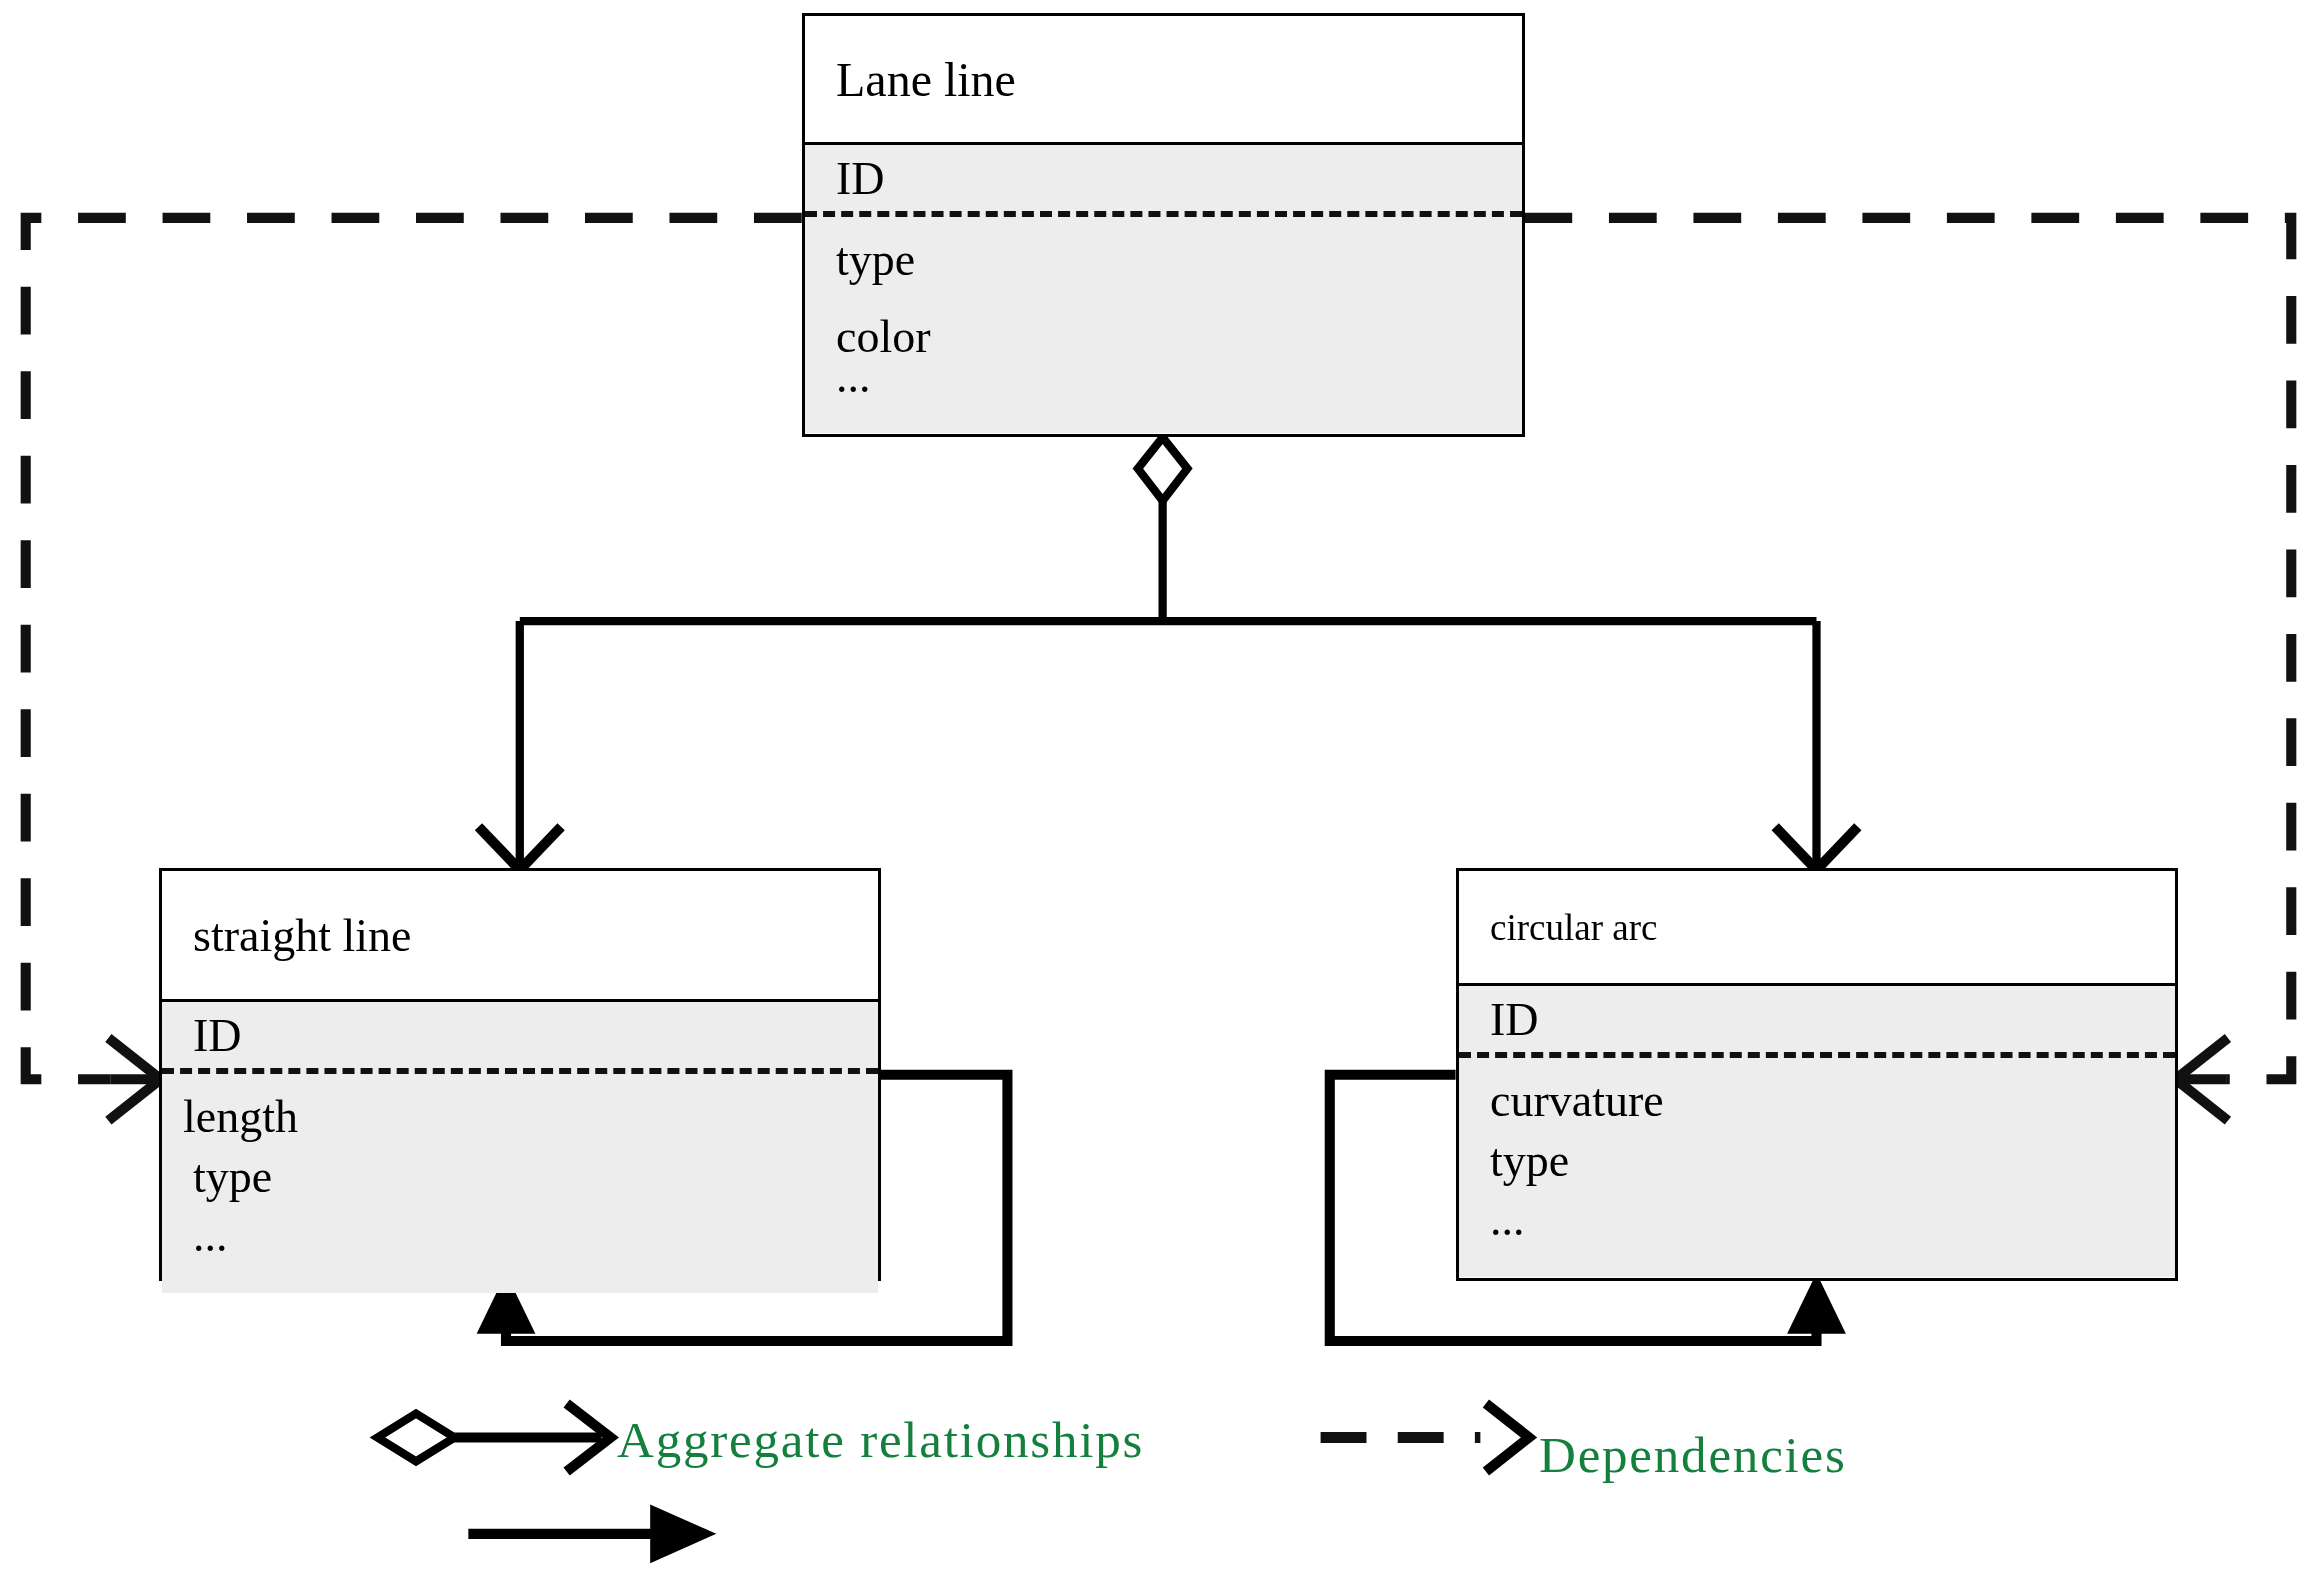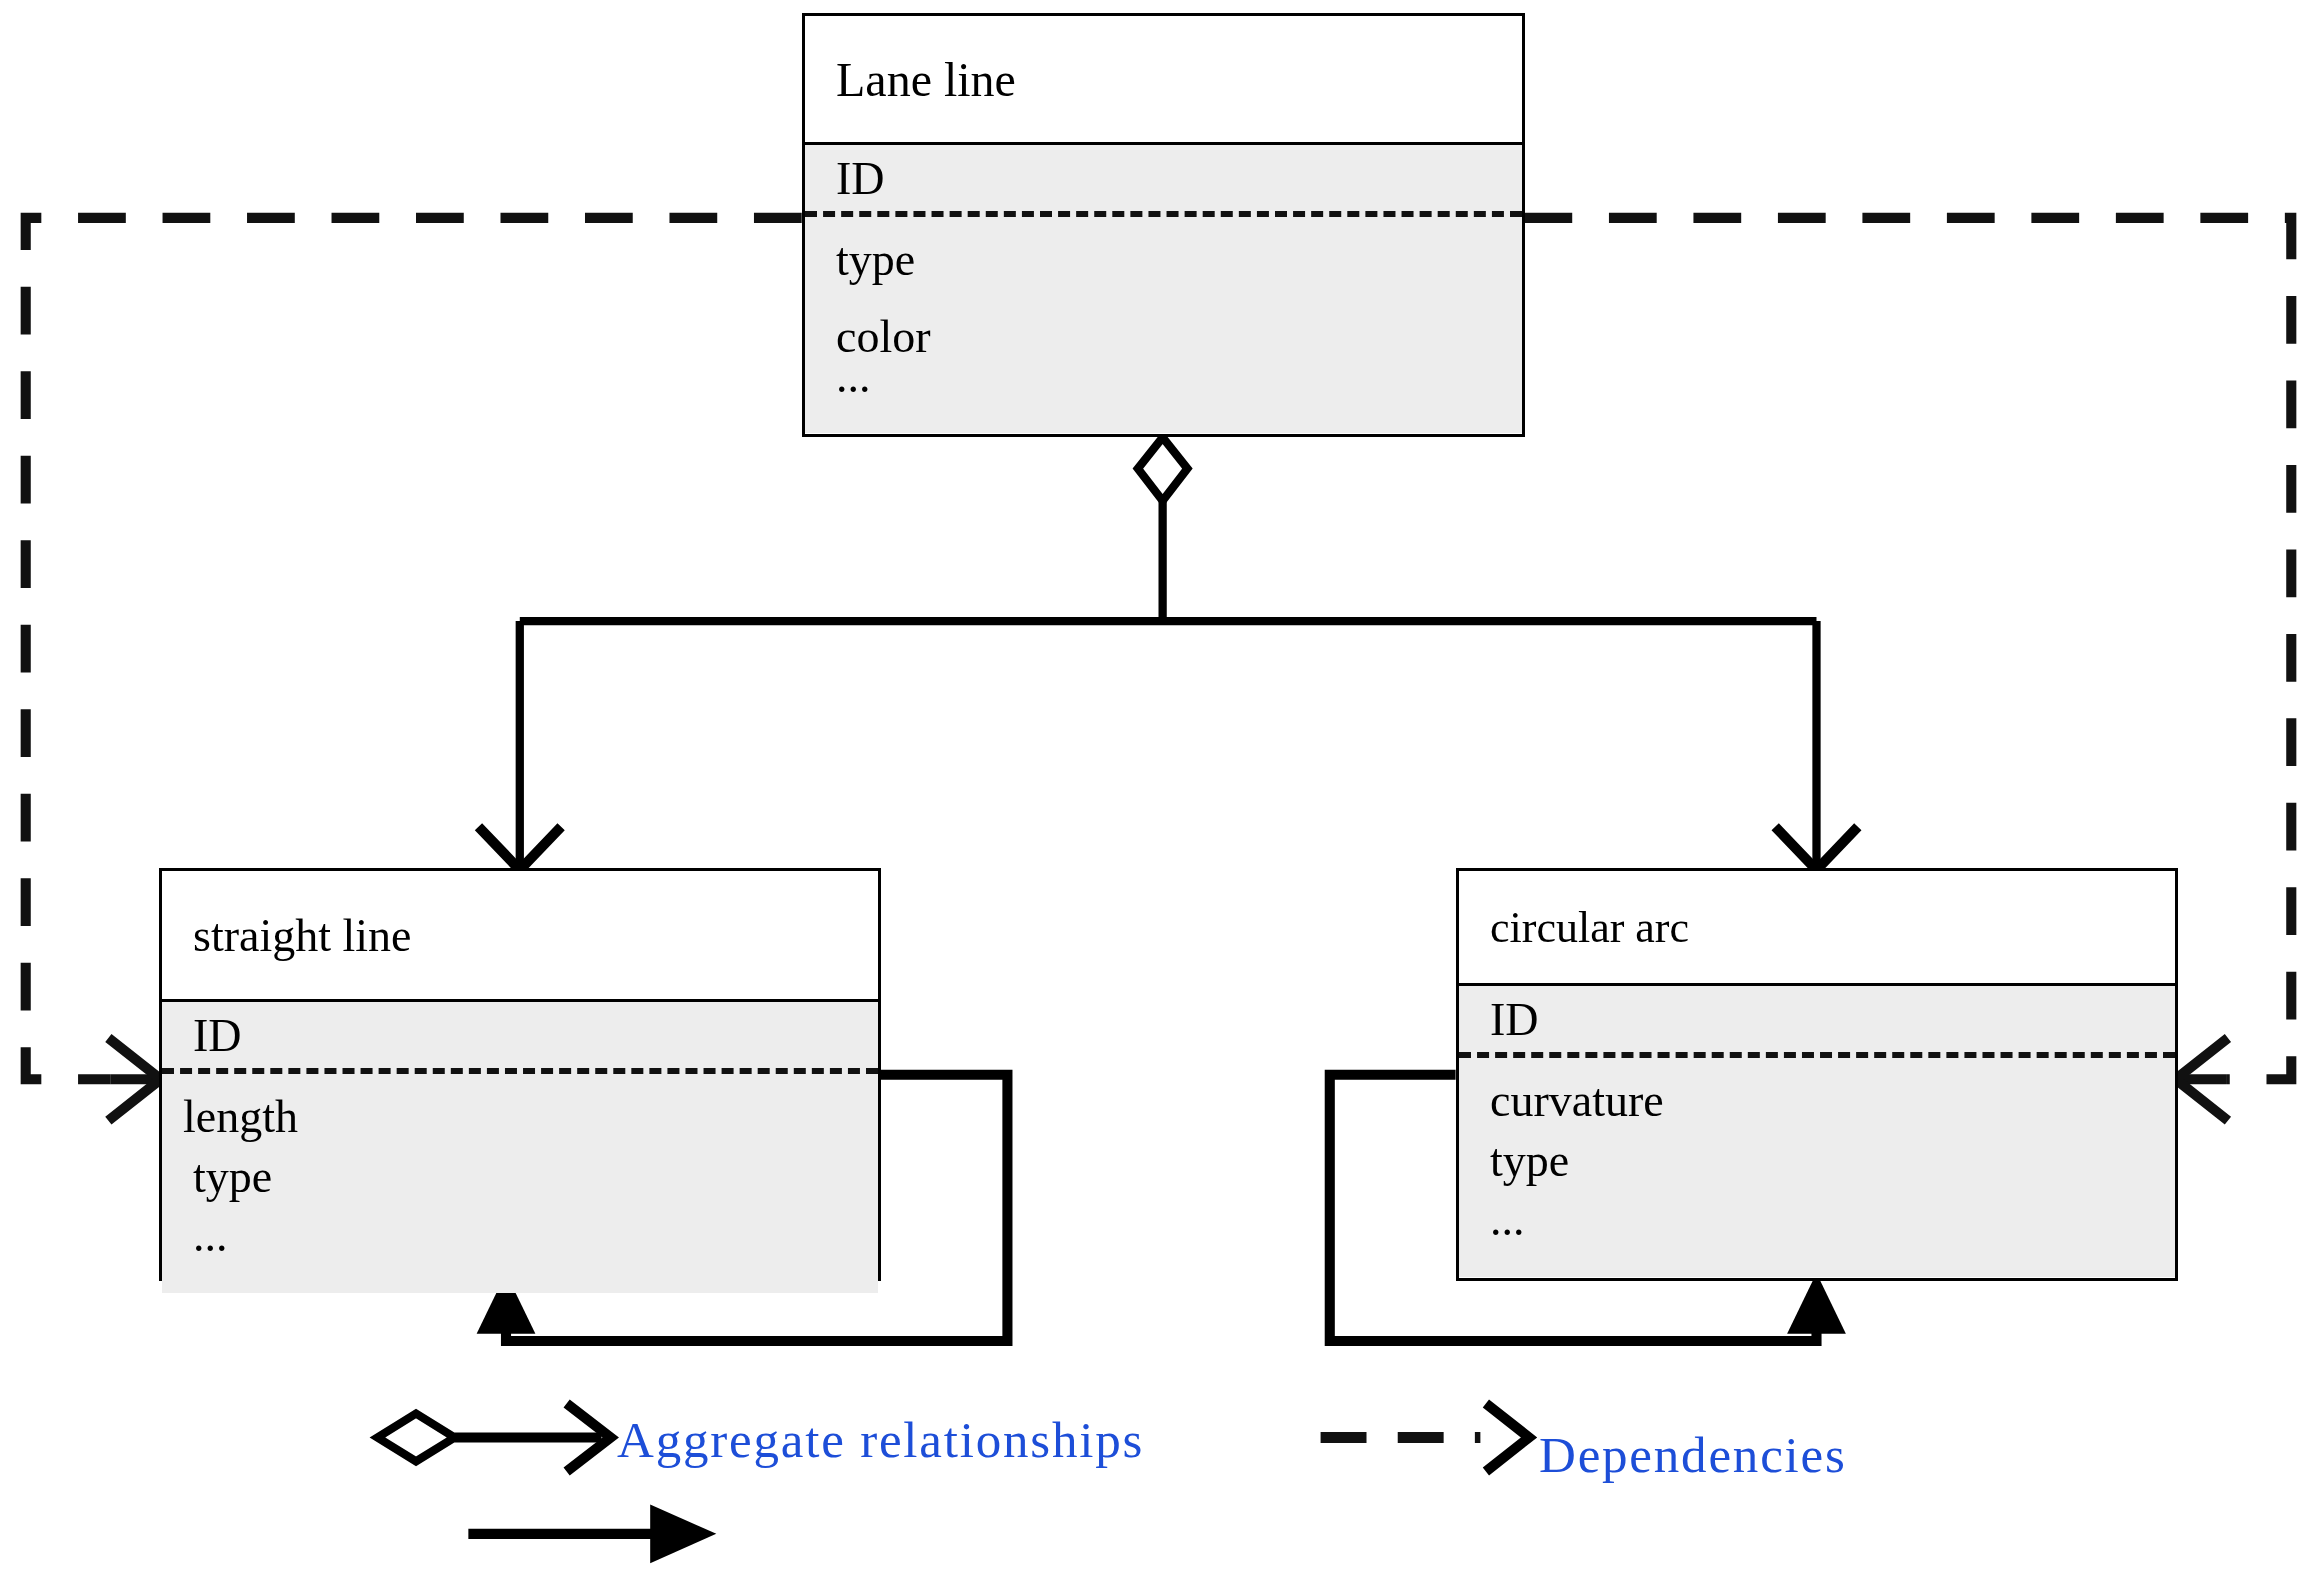--- a/index.html
+++ b/index.html
@@ -70,31 +70,31 @@
   #box-straight-line { left: 159px; top: 868px; width: 722px; height: 413px; }
   #box-straight-line .uml-title { height: 131px; font-size: 46px; }
   #box-straight-line .uml-attrs { height: 291px; }
   #box-straight-line .attr-sep { top: 66px; }
   #box-straight-line .a-id { position:absolute; left:31px; top: 11px;  font-size: 46px; }
   #box-straight-line .a-1  { position:absolute; left:21px; top: 92px; font-size: 46px; }
   #box-straight-line .a-2  { position:absolute; left:31px; top: 152px; font-size: 46px; }
   #box-straight-line .a-3  { position:absolute; left:31px; top: 211px; font-size: 46px; }
   
   #box-circular-arc { left: 1456px; top: 868px; width: 722px; height: 413px; }
-  #box-circular-arc .uml-title { height: 115px; font-size: 44px; }
+  #box-circular-arc .uml-title { height: 115px; font-size: 37px; }
   #box-circular-arc .uml-attrs { height: 291px; }
   #box-circular-arc .attr-sep { top: 66px; }
   #box-circular-arc .a-id { position:absolute; left:31px; top: 11px;  font-size: 46px; }
   #box-circular-arc .a-1  { position:absolute; left:31px; top: 92px; font-size: 46px; }
   #box-circular-arc .a-2  { position:absolute; left:31px; top: 152px; font-size: 46px; }
   #box-circular-arc .a-3  { position:absolute; left:31px; top: 211px; font-size: 46px; }
   
   .legend-label {
     position: absolute;
-    color: #1d4ed8;
+    color: #15803d;
     font-family: "Liberation Serif", "DejaVu Serif", serif;
     font-size: 51px;
     letter-spacing: 1.8px;
     white-space: nowrap;
   }
   #legend-aggregate-label   { left: 617px;  top: 1411px; }
   #legend-dependency-label  { left: 1539px; top: 1411px; margin-top: 15px; }
   #legend-selfassoc-label   { left: 735px;  top: 1508px; }
 </style>
 </head>

